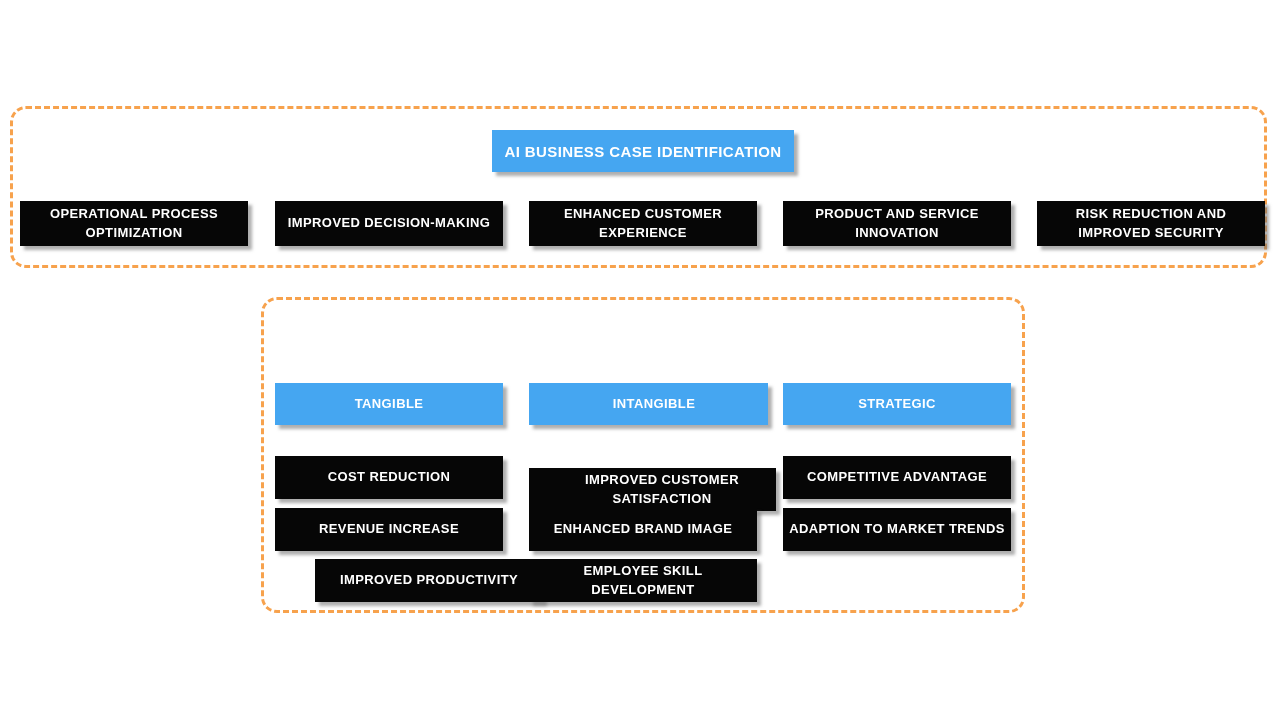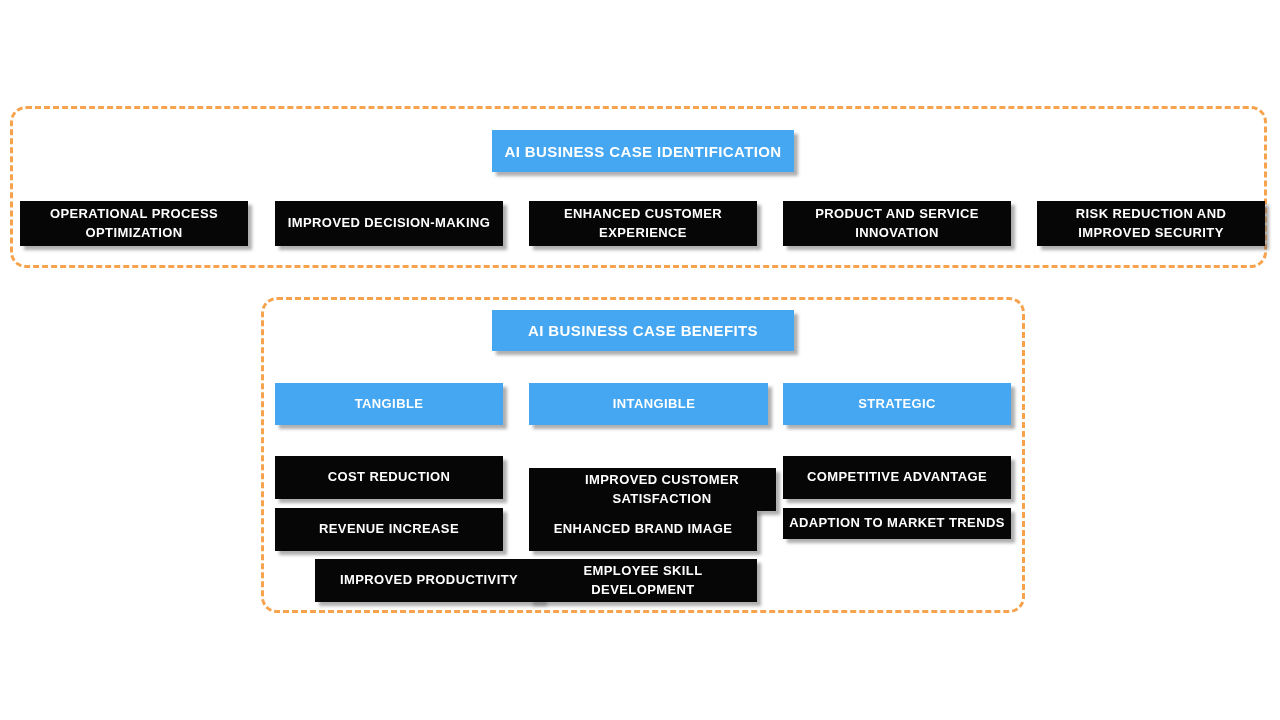--- a/index.html
+++ b/index.html
@@ -69,21 +69,21 @@
   .cat-2 { left: 529px; top: 383px; width: 228px; height: 42px; padding-left: 11px; }
   .cat-3 { left: 783px; top: 383px; width: 228px; height: 42px; }
   
   .b-1-1 { left: 275px; top: 456px; width: 228px; height: 43px; }
   .b-1-2 { left: 275px; top: 508px; width: 228px; height: 43px; }
   .b-1-3 { left: 275px; top: 559px; width: 228px; height: 43px; margin-left: 40px; }
   .b-2-1 { left: 529px; top: 468px; width: 228px; height: 43px; padding-left: 19px; }
   .b-2-2 { left: 529px; top: 508px; width: 228px; height: 43px; }
   .b-2-3 { left: 529px; top: 559px; width: 228px; height: 43px; }
   .b-3-1 { left: 783px; top: 456px; width: 228px; height: 43px; }
-  .b-3-2 { left: 783px; top: 508px; width: 228px; height: 31px; }
+  .b-3-2 { left: 783px; top: 508px; width: 228px; height: 43px; }
 </style>
 </head>
 <body>
 
 <div class="canvas">
 
   <div class="panel panel-identification"></div>
 
   <div class="box blue-box hdr-identification">AI BUSINESS CASE IDENTIFICATION</div>
 
@@ -92,21 +92,20 @@
   <div class="box black-box id-2">IMPROVED DECISION-MAKING</div>
   <div class="box black-box id-3">ENHANCED CUSTOMER
 EXPERIENCE</div>
   <div class="box black-box id-4">PRODUCT AND SERVICE
 INNOVATION</div>
   <div class="box black-box id-5">RISK REDUCTION AND
 IMPROVED SECURITY</div>
 
   <div class="panel panel-benefits"></div>
 
-  <div class="box blue-box hdr-benefits">AI BUSINESS CASE BENEFITS</div>
 
   <div class="box cat-box cat-1">TANGIBLE</div>
   <div class="box cat-box cat-2">INTANGIBLE</div>
   <div class="box cat-box cat-3">STRATEGIC</div>
 
   <div class="box black-box b-1-1">COST REDUCTION</div>
   <div class="box black-box b-1-2">REVENUE INCREASE</div>
   <div class="box black-box b-1-3">IMPROVED PRODUCTIVITY</div>
 
   <div class="box black-box b-2-1">IMPROVED CUSTOMER

